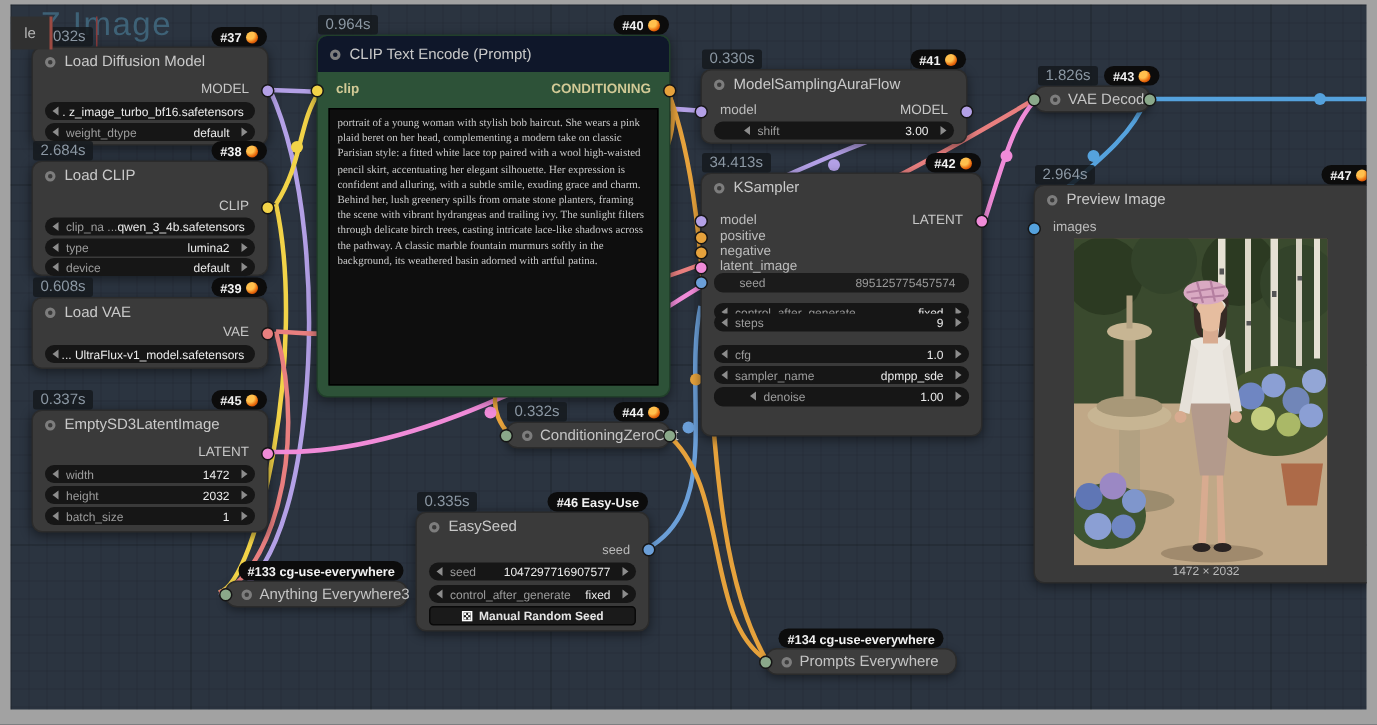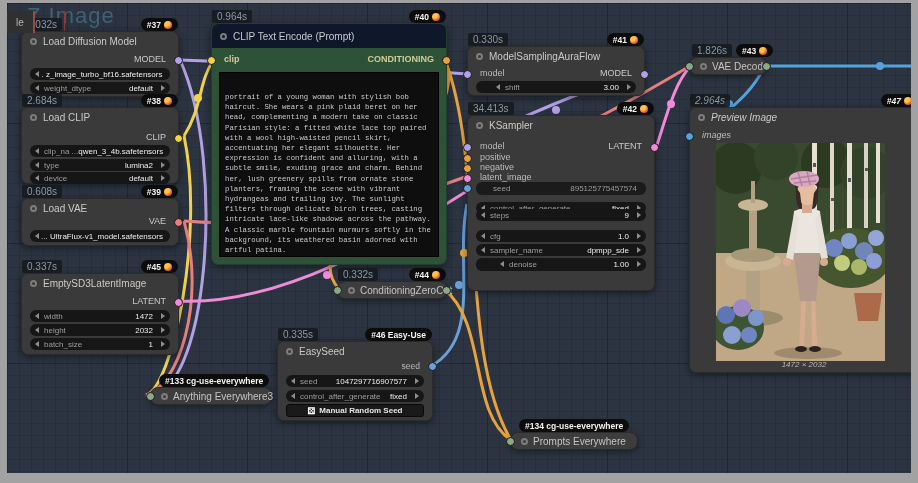--- a/index.html
+++ b/index.html
@@ -31,21 +31,21 @@
   .w{position:absolute;left:8px;right:8px;height:12px;background:#161616;border-radius:6px;display:flex;align-items:center;padding:0 5px;font-size:8px;color:#b8b8b8;white-space:nowrap;overflow:hidden;}
   .arrL{width:0;height:0;border-top:3px solid transparent;border-bottom:3px solid transparent;border-right:4.5px solid #8d8d8d;flex:0 0 auto;}
   .arrR{width:0;height:0;border-top:3px solid transparent;border-bottom:3px solid transparent;border-left:4.5px solid #8d8d8d;flex:0 0 auto;margin-left:4px;}
   .wlabel{margin-left:5px;color:#9d9d9d;}
   .wval{margin-left:auto;margin-right:4px;color:#ececec;font-weight:normal;}
   .wval.center{margin:0 auto;}
   .seedrow{background:#1b1b1b;}
   .seedrow .wval{color:#9a9a9a;font-weight:normal;}
   .wbtn{position:absolute;left:8px;right:8px;height:13px;background:#1a1a1a;border:1px solid #090909;border-radius:3px;display:flex;align-items:center;justify-content:center;gap:4px;color:#e4e4e4;font-size:8px;font-weight:bold;}
   .dice{font-size:9px;color:#fff;}
-  .prompt{position:absolute;left:7px;right:7px;top:48px;bottom:7px;background:#0e0e0e;border:1px solid #000;color:#c9c9c9;font-family:Liberation Mono, monospace;font-size:7.3px;line-height:1.4;padding:19px 5px;overflow:hidden;}
+  .prompt{position:absolute;left:7px;right:7px;top:48px;bottom:7px;background:#0e0e0e;border:1px solid #000;color:#c9c9c9;font-family:Liberation Serif, serif;font-size:7.3px;line-height:1.4;padding:4px 5px;overflow:hidden;}
   .cnode{position:absolute;height:18px;background:#3d3d3d;border:1px solid #2b2b2b;border-radius:8px;display:flex;align-items:center;gap:5px;padding:0 10px;color:#c4c4c4;font-size:10px;z-index:2;box-shadow:0 2px 6px rgba(0,0,0,0.4);white-space:nowrap;}
   .imgwrap{position:absolute;left:26px;top:35px;width:169px;height:218px;background:#111;}
   .caption{position:absolute;left:0;right:0;bottom:3px;text-align:center;color:#b9b9b9;font-size:8px;}
 </style>
 </head>
 <body>
 
 <div class="frame">
 <div class="canvas">
 
@@ -350,21 +350,21 @@
     <div class="nbadge" style="left:46px;right:auto;">
           <span>#43</span>
           <span class="flame"></span>
         </div>
     <span class="dot" style="left: -5px; top: 4px; background-color: rgb(138, 168, 138);"></span>
     <span class="ncollapse"></span>
     <span>VAE Decode</span>
     <span class="dot" style="right: -5px; top: 4px; background-color: rgb(138, 168, 138);"></span>
   </div>
 
-  <div class="node" style="left:682px;top:104px;width:230px;height:266px;font-style:italic;">
+  <div class="node" style="left:682px;top:120px;width:230px;height:266px;">
     <div class="ntime">2.964s</div>
     <div class="nbadge">
           <span>#47</span>
           <span class="flame"></span>
         </div>
     <div class="ntitle">
           <span class="ncollapse"></span>
           <span>Preview Image</span>
         </div>
     <span class="dot" style="left: -5px; top: 24px; background-color: rgb(85, 162, 221);"></span>

